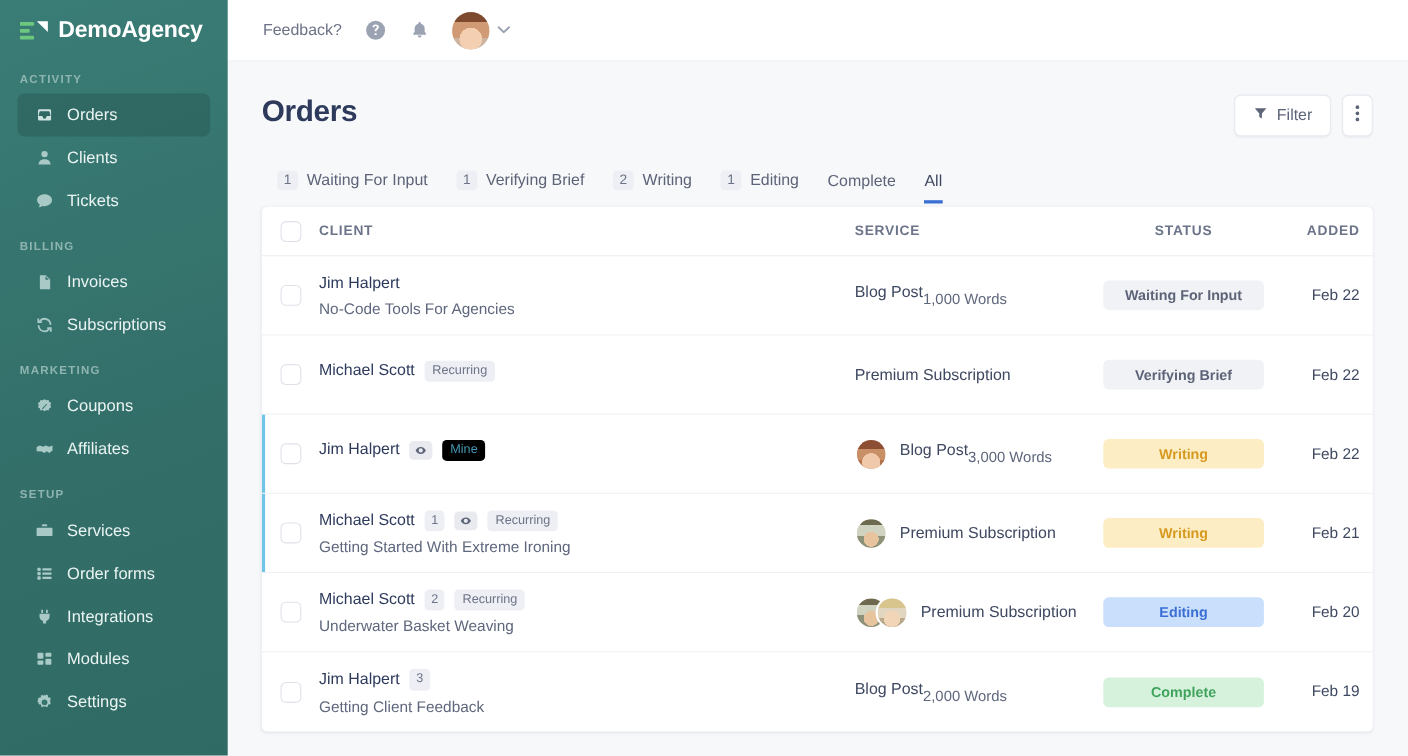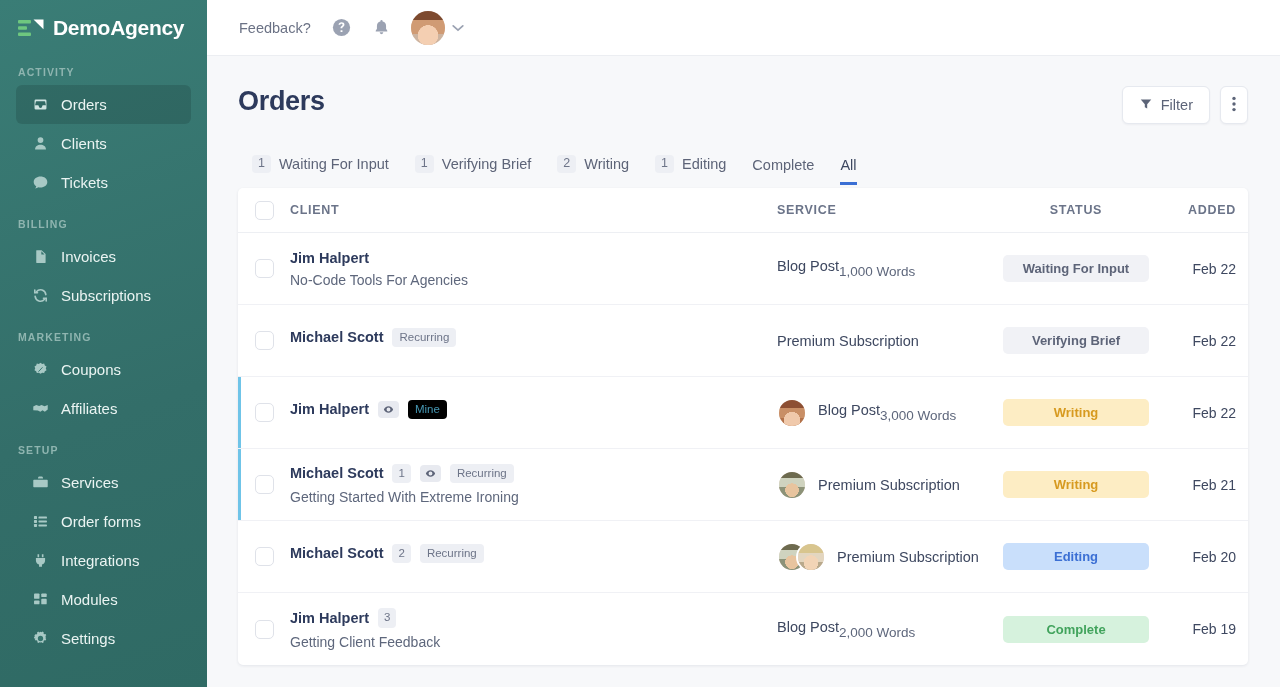--- a/index.html
+++ b/index.html
@@ -125,21 +125,21 @@
   .c-service { width: 214px; flex: 0 0 214px; display: flex; align-items: center; gap: 11px; }
   .c-status { width: 170px; flex: 0 0 170px; display: flex; justify-content: center; }
   .c-added { width: 87px; flex: 0 0 87px; text-align: right; padding-right: 12px; }
 
   .cbox {
     width: 19px; height: 19px; border: 1.6px solid #dfe2e9;
     border-radius: 5px; background: #fff; cursor: pointer;
   }
 
   .client-top { display: flex; align-items: center; gap: 9px; margin-bottom: 6px; }
-  .client-name { font-size: 14.5px; font-weight: bold; color: #2d3a5c; cursor: pointer; }
+  .client-name { font-size: 14.5px; font-weight: normal; color: #2d3a5c; cursor: pointer; }
   .client-sub { font-size: 14px; color: #5e677c; }
 
   .pill {
     font-size: 11.5px; border-radius: 4px; padding: 2px 7px;
     line-height: 1.35; white-space: nowrap;
   }
   .pill.grey { background: #edeff4; color: #6d7488; }
   .pill.cyan { background: #000000; color: #4596b2; }
   .pill.num  { background: #edeff4; color: #6d7488; padding: 2px 6px; }
   .pill.eye  { background: #e8eaf0; color: #5d6478; padding: 3px 5px; display: inline-flex; align-items: center; }
@@ -514,20 +514,21 @@
             <div class="trow tbody-row">
               <div class="c-check">
                 <span class="cbox"></span>
               </div>
               <div class="c-client">
                 <div class="client-top">
                   <span class="client-name">Michael Scott</span>
                   <span class="pill num">2</span>
                   <span class="pill grey">Recurring</span>
                 </div>
+                <div class="client-sub">Underwater Basket Weaving</div>
               </div>
               <div class="c-service">
                 <span class="stack">
                   <span class="avatar">
                     <span class="face f-dwight"></span>
                   </span>
                   <span class="avatar">
                     <span class="face f-angela"></span>
                   </span>
                 </span>

